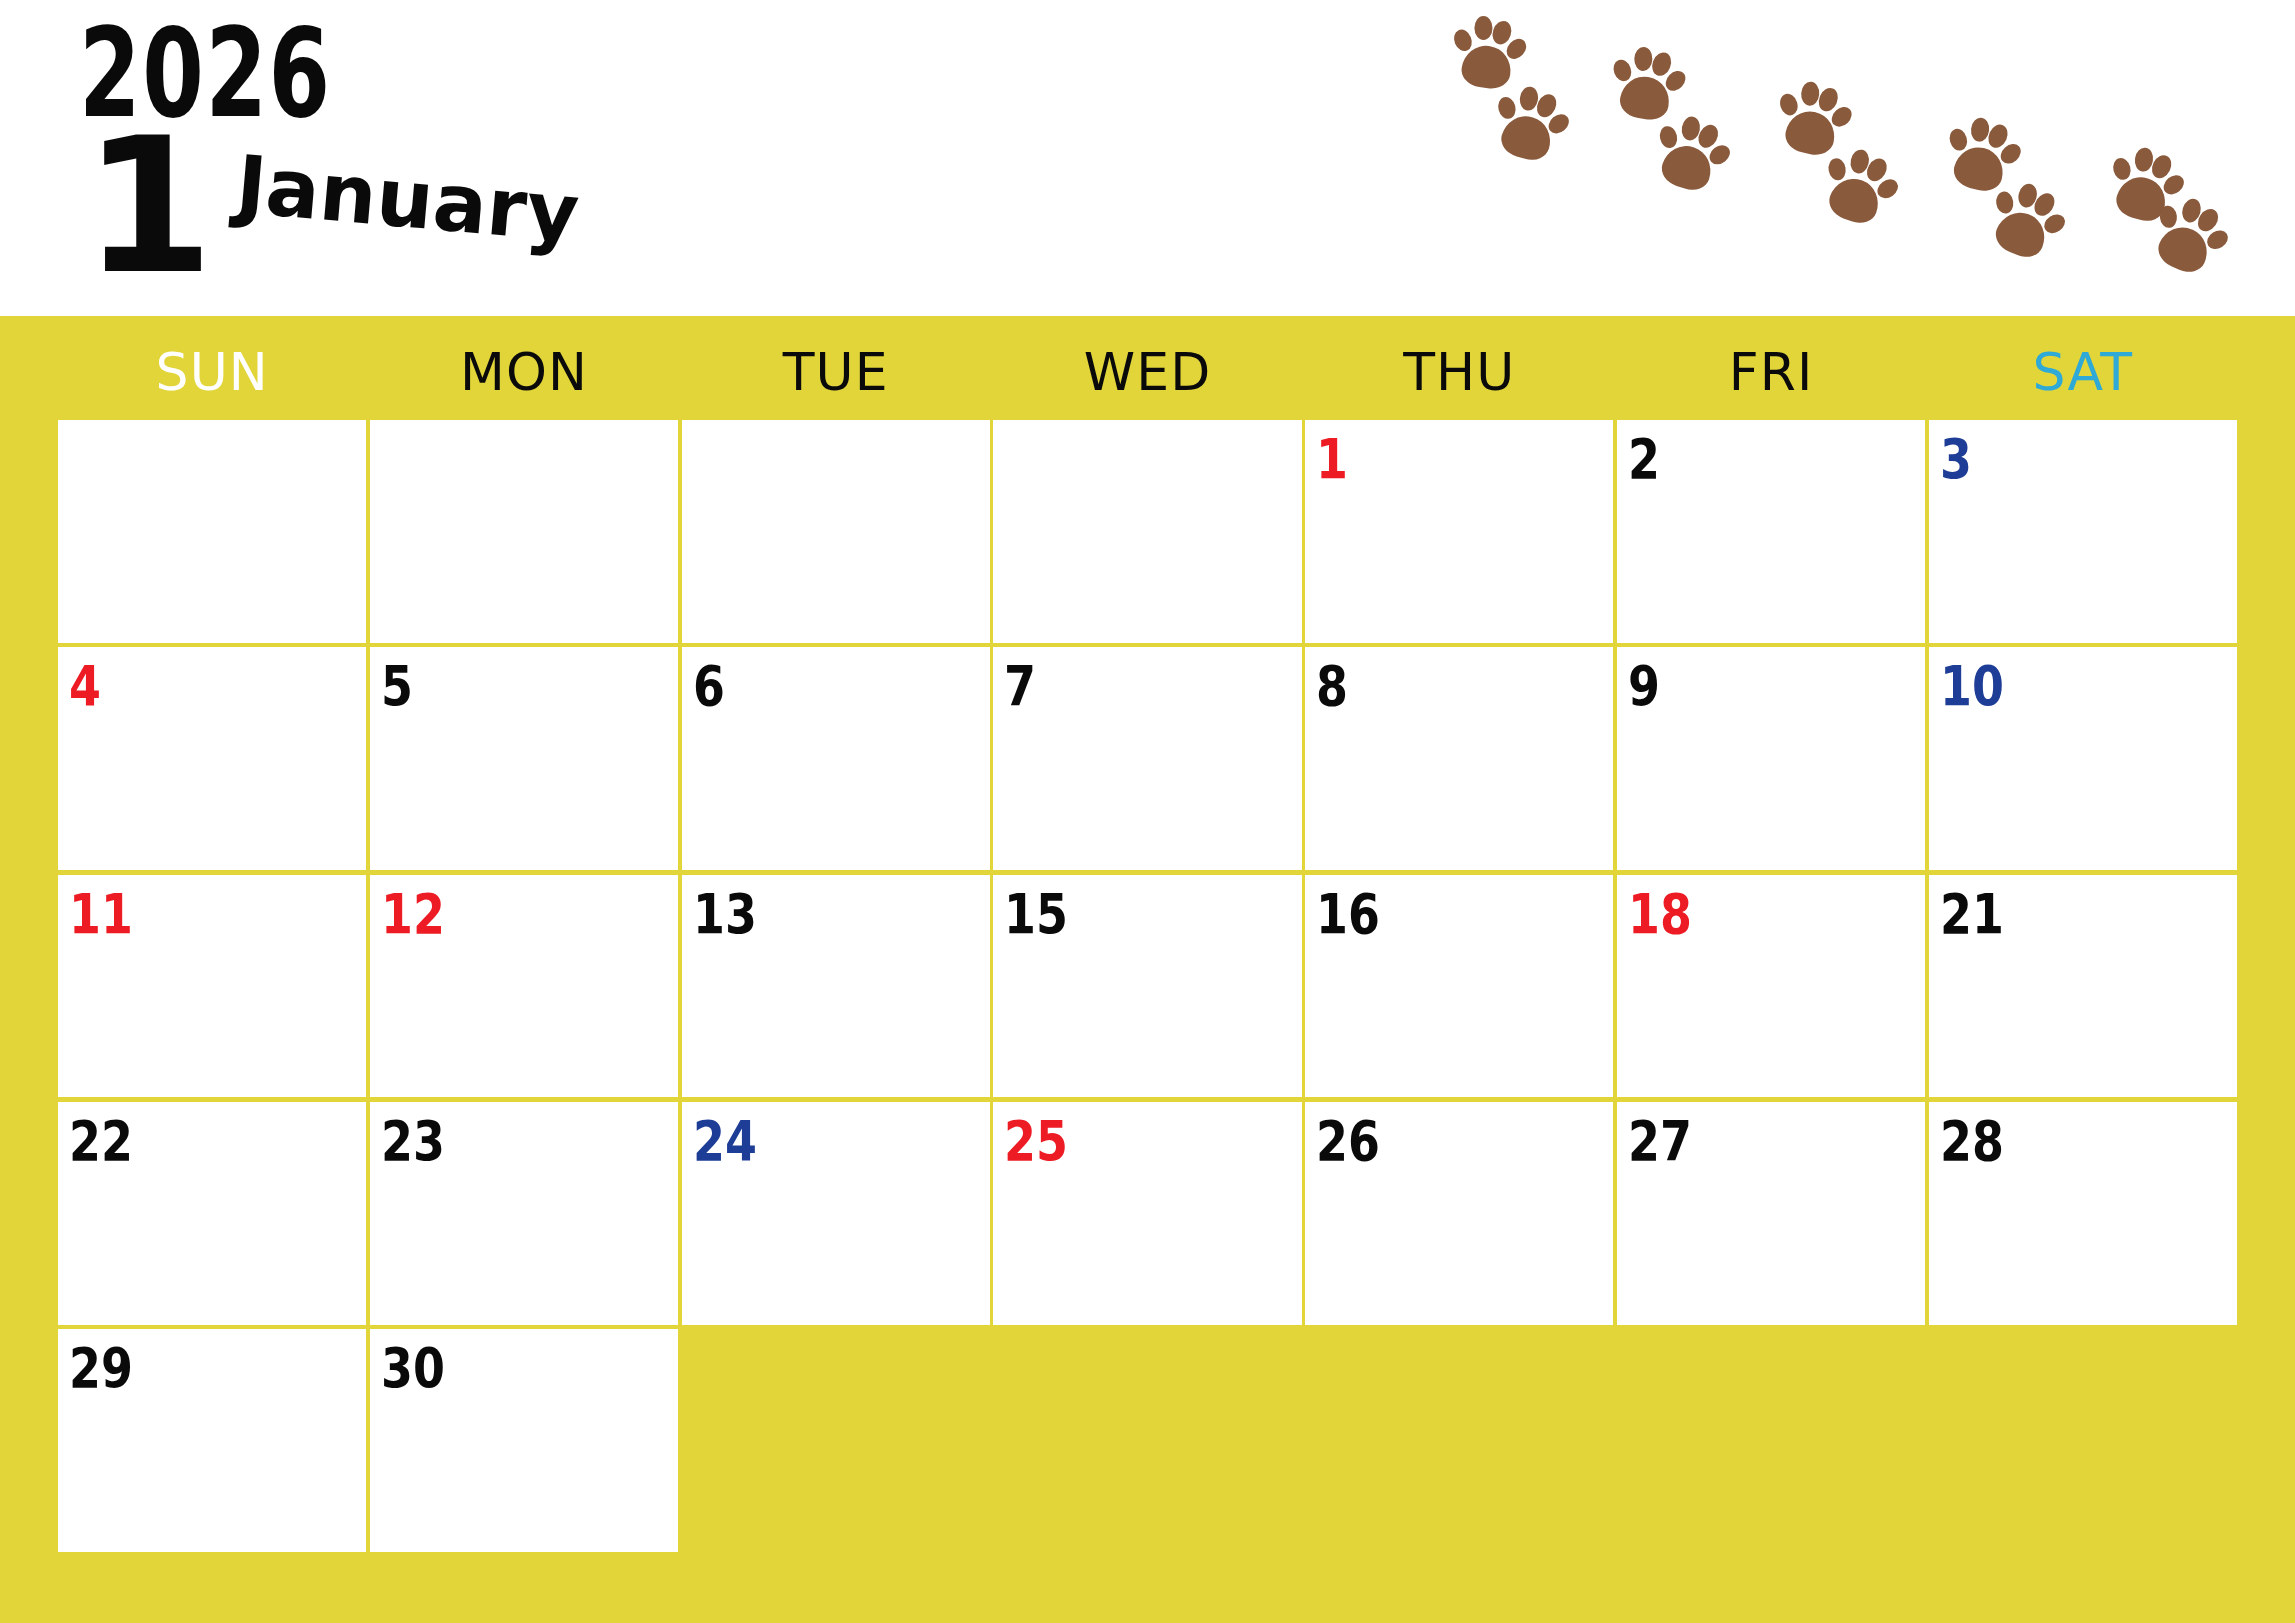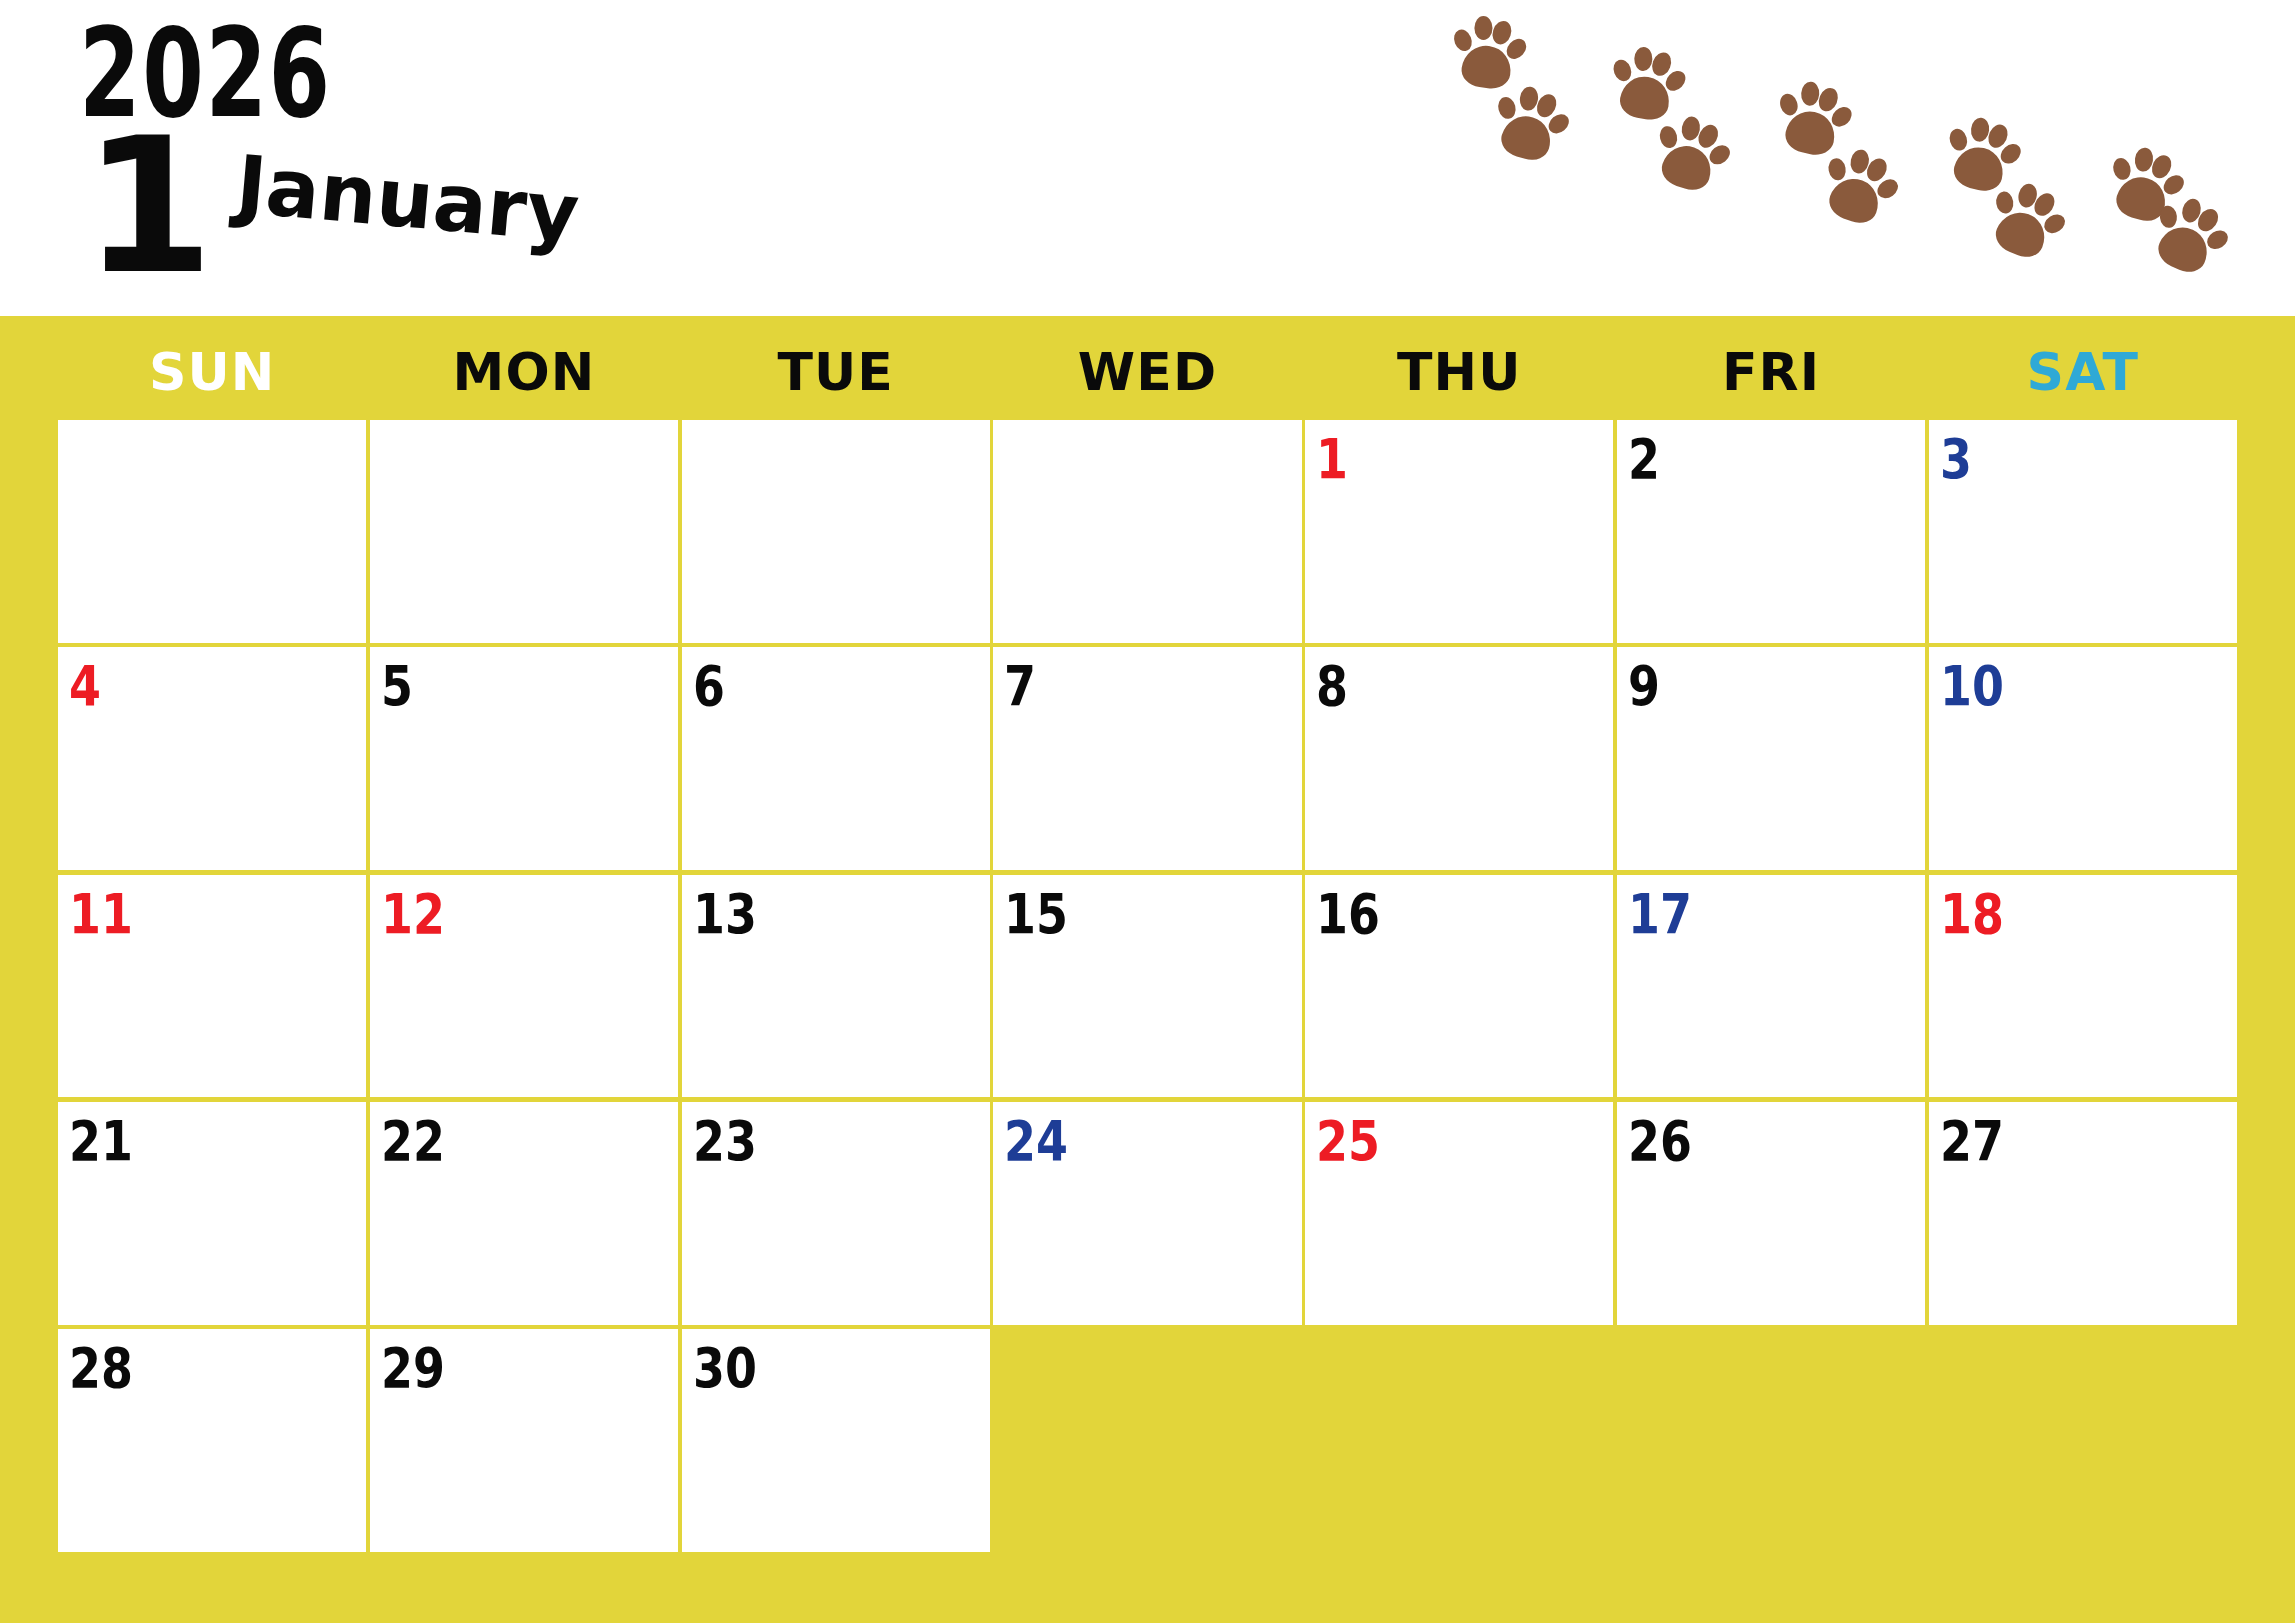--- a/index.html
+++ b/index.html
@@ -39,21 +39,21 @@
     border-radius:50% 50% 42% 42% / 62% 62% 40% 40%;
   }
   
   .band{position:absolute;left:0;top:316px;width:2295px;height:1307px;background:var(--yellow)}
   
   .weekdays{
     position:absolute;left:58px;top:316px;width:2179px;height:104px;
     display:grid;grid-template-columns:repeat(7,1fr);column-gap:3.4px;
     align-items:center;justify-items:center;padding-top:7.9px;box-sizing:border-box;
   }
-  .wd{font-size:52px;font-weight:bold;letter-spacing:1.1px;line-height:1}
+  .wd{font-size:52px;font-weight:normal;letter-spacing:1.1px;line-height:1}
   .wd-sun{color:#ffffff}
   .wd-weekday{color:var(--text-black)}
   .wd-sat{color:var(--sat-blue)}
   
   .grid{
     position:absolute;left:58px;top:420px;width:2179px;height:1132px;
     display:grid;grid-template-columns:repeat(7,1fr);grid-template-rows:repeat(5,1fr);
     gap:4.5px 3.4px;
   }
   .cell{background:#ffffff;box-sizing:border-box;padding:11.2px 0 0 11.2px}
@@ -171,21 +171,20 @@
   <div class="cell type-weekday"><span class="daynum">6</span></div>
   <div class="cell type-weekday"><span class="daynum">7</span></div>
   <div class="cell type-weekday"><span class="daynum">8</span></div>
   <div class="cell type-weekday"><span class="daynum">9</span></div>
   <div class="cell type-sat"><span class="daynum">10</span></div>
   <div class="cell type-sun"><span class="daynum">11</span></div>
   <div class="cell type-holiday"><span class="daynum">12</span></div>
   <div class="cell type-weekday"><span class="daynum">13</span></div>
   <div class="cell type-weekday"><span class="daynum">15</span></div>
   <div class="cell type-weekday"><span class="daynum">16</span></div>
-  <div class="cell type-sat"><span class="daynum">17</span></div>
   <div class="cell type-sun"><span class="daynum">18</span></div>
   <div class="cell type-weekday"><span class="daynum">21</span></div>
   <div class="cell type-weekday"><span class="daynum">22</span></div>
   <div class="cell type-weekday"><span class="daynum">23</span></div>
   <div class="cell type-sat"><span class="daynum">24</span></div>
   <div class="cell type-sun"><span class="daynum">25</span></div>
   <div class="cell type-weekday"><span class="daynum">26</span></div>
   <div class="cell type-weekday"><span class="daynum">27</span></div>
   <div class="cell type-weekday"><span class="daynum">28</span></div>
   <div class="cell type-weekday"><span class="daynum">29</span></div>

